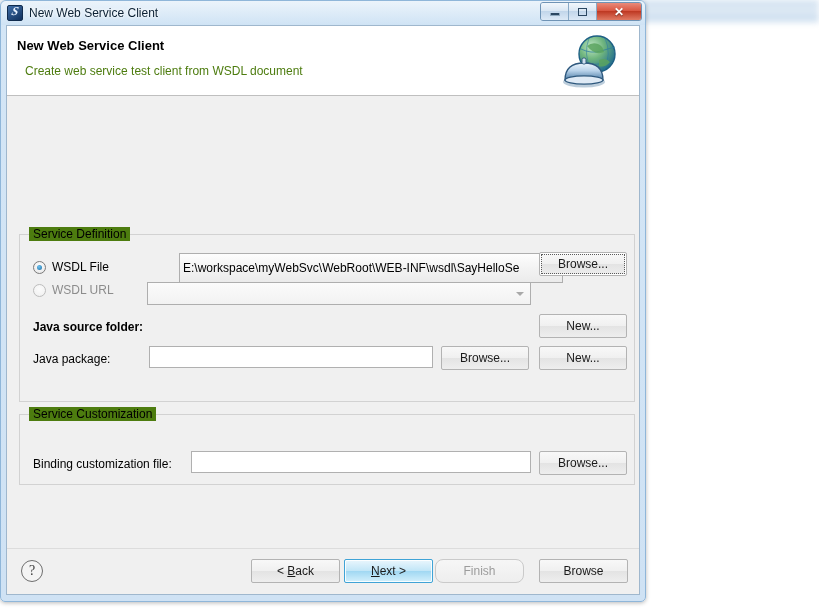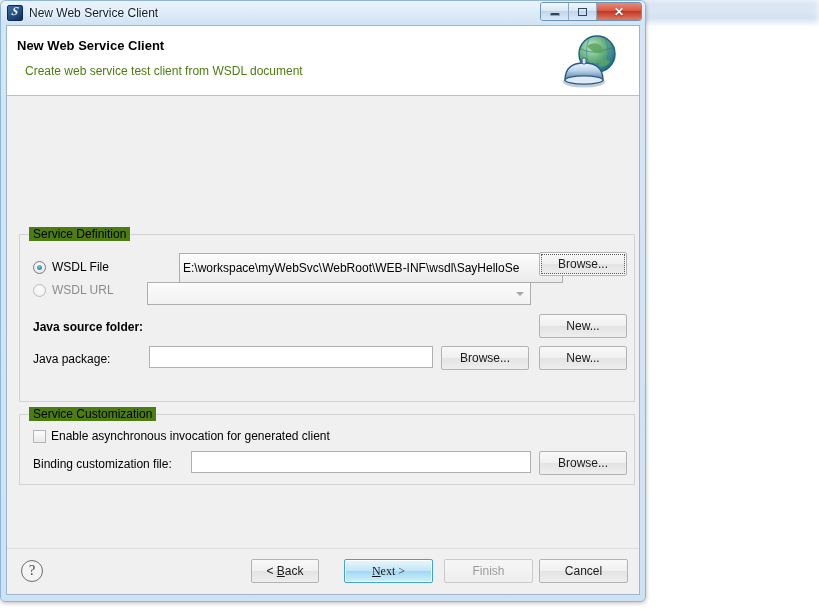--- a/index.html
+++ b/index.html
@@ -347,51 +347,47 @@
       </div>
       <div class="btn" style="left:532px; top:250px; width:88px;">
         <span>New...</span>
       </div>
 
 
       <div class="group" id="grp-service-custom">
         <span class="group-title">Service Customization</span>
       </div>
 
-      <div class="radio-row" style="left:26px; top:333px;">
-        <span class="checkbox"></span>
-        <span class="lbl" style="position:static;">Enable asynchronous invocation for generated client</span>
-      </div>
 
       <div class="lbl" style="left:26px; top:361px;">Binding customization file:</div>
       <div class="field" style="left:184px; top:355px; width:340px; height:22px;">
         <span class="txt"></span>
       </div>
       <div class="btn" style="left:532px; top:355px; width:88px;">
         <span>Browse...</span>
       </div>
 
     </div>
 
     <div id="footer">
       <div id="help-btn">
         <span>?</span>
       </div>
 
-      <div class="btn" style="left:244px; top:10px; width:68px;">
+      <div class="btn" style="left:244px; top:10px; width:89px;">
         <span><span>&lt; </span><u>B</u><span>ack</span></span>
       </div>
 
-      <div class="btn default" style="left:337px; top:10px; width:89px;font-family:Liberation Serif, serif;">
+      <div class="btn default" style="left:337px; top:10px; width:89px;">
         <span><span></span><u>N</u><span>ext &gt;</span></span>
       </div>
 
-      <div class="btn disabled" style="left:437px; top:10px; width:89px;">
+      <div class="btn disabled" style="left:428px; top:10px; width:89px;border-radius:8px;">
         <span>Finish</span>
       </div>
 
       <div class="btn" style="left:532px; top:10px; width:89px;">
-        <span>Cancel</span>
+        <span>Browse</span>
       </div>
     </div>
 
   </div>
 </div>
 
 </body></html>

